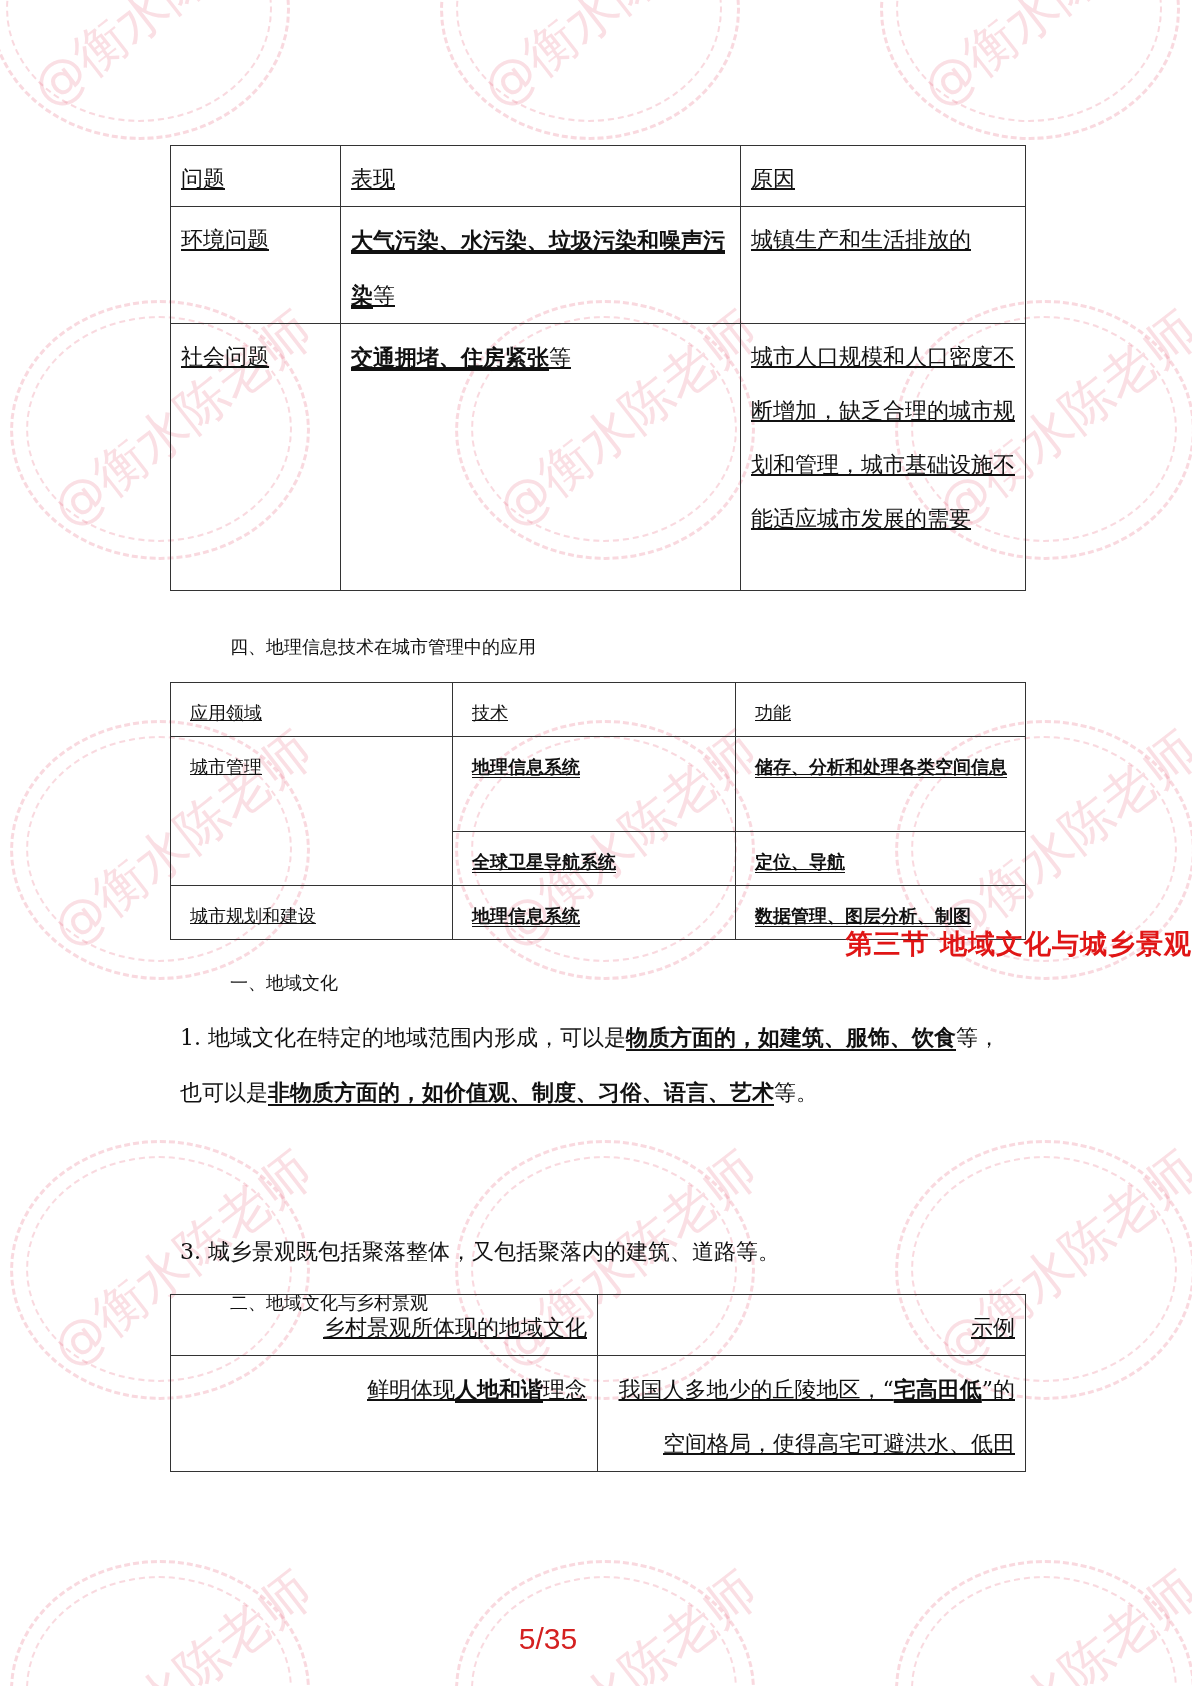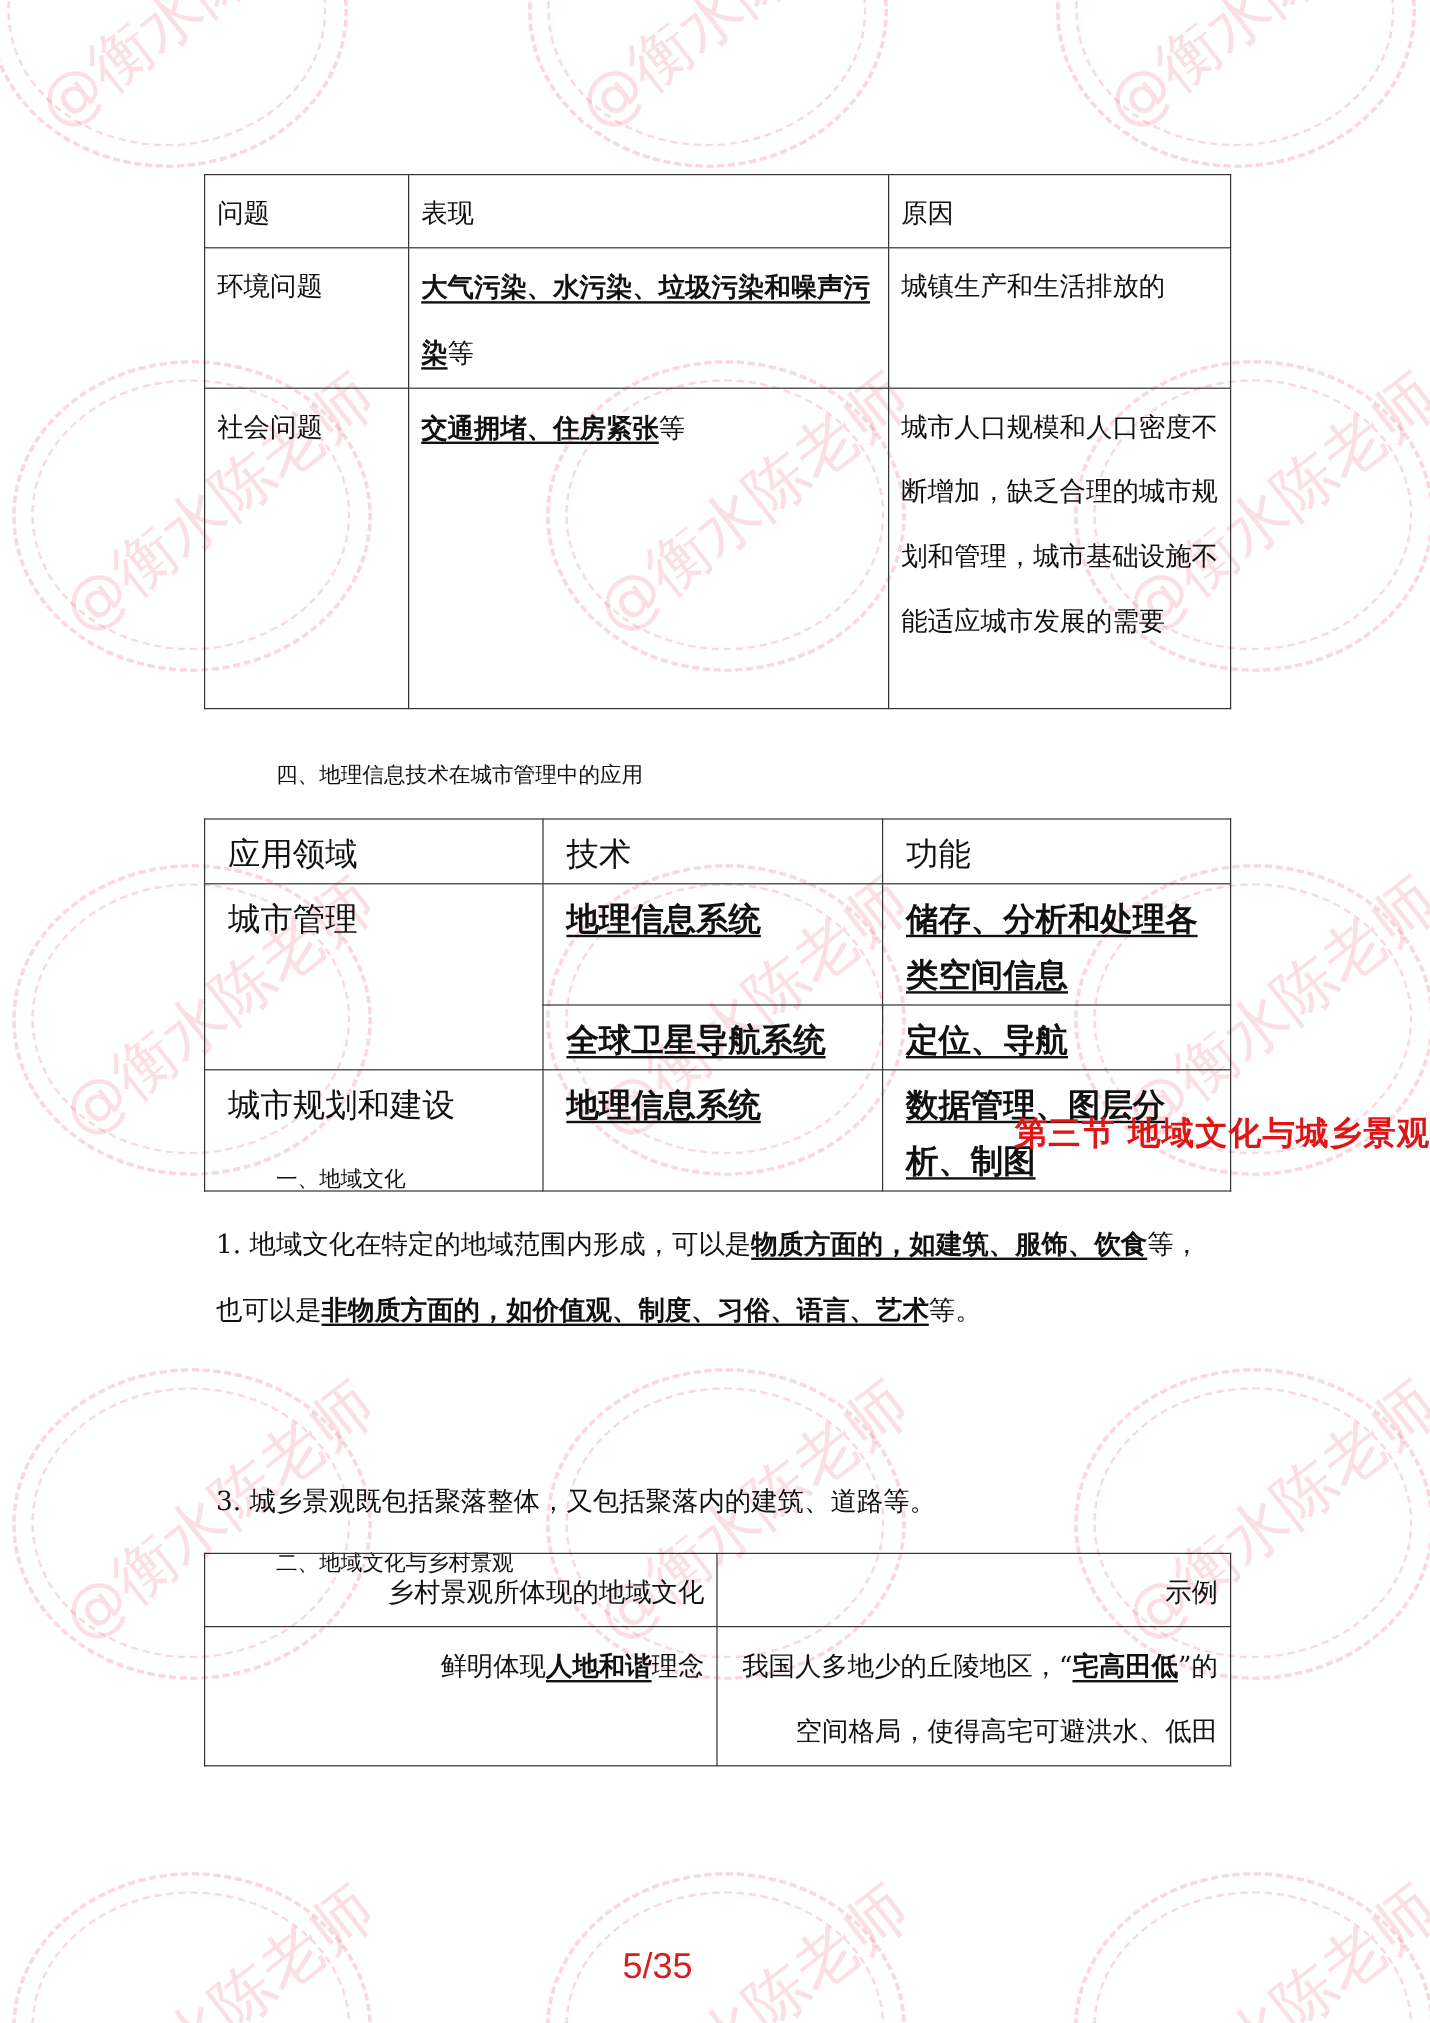--- a/index.html
+++ b/index.html
@@ -22,26 +22,27 @@
   .wm .txt {
     position: absolute; left: 20px; top: 95px; width: 280px;
     transform: rotate(-38deg);
     font-family: "DejaVu Sans", sans-serif; font-size: 52px;
     color: rgba(232, 110, 130, 0.22); white-space: nowrap;
   }
   .content { position: absolute; inset: 0; z-index: 1; }
   table.t {
     position: absolute; border-collapse: collapse; table-layout: fixed;
     font-size: 22px;
+    text-decoration: underline;
   }
   table.t td {
     border: 1.5px solid #333333; vertical-align: top;
     padding: 6px 10px 0 10px; line-height: 54px;
   }
-  table.t2 td { line-height: 47px; font-size: 27px; padding-left: 19px; }
+  table.t2 td { line-height: 47px; font-size: 18px; padding-left: 19px; }
   .u { text-decoration: underline; text-underline-offset: 4px; font-weight: bold; }
   .u-plain { text-decoration: underline; text-underline-offset: 4px; font-weight: bold; }
   .sub-h {
     position: absolute; font-size: 18px; line-height: 30px;
   }
   .red-h {
     position: absolute; left: 0; width: 1192px; text-align: right;
     top: 926px; font-size: 27px; font-weight: bold; color: #e01515;
     font-family: "DejaVu Sans", sans-serif; letter-spacing: 1px;
   }

